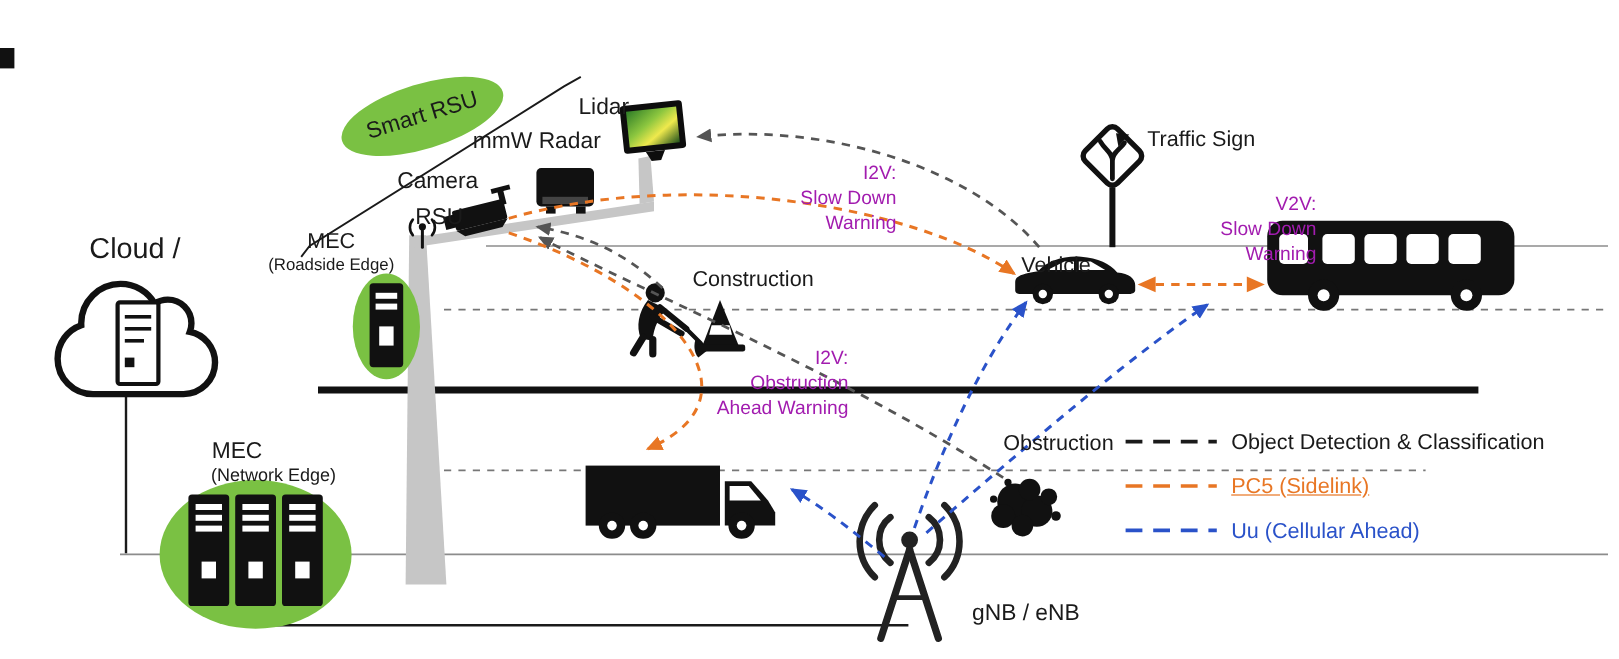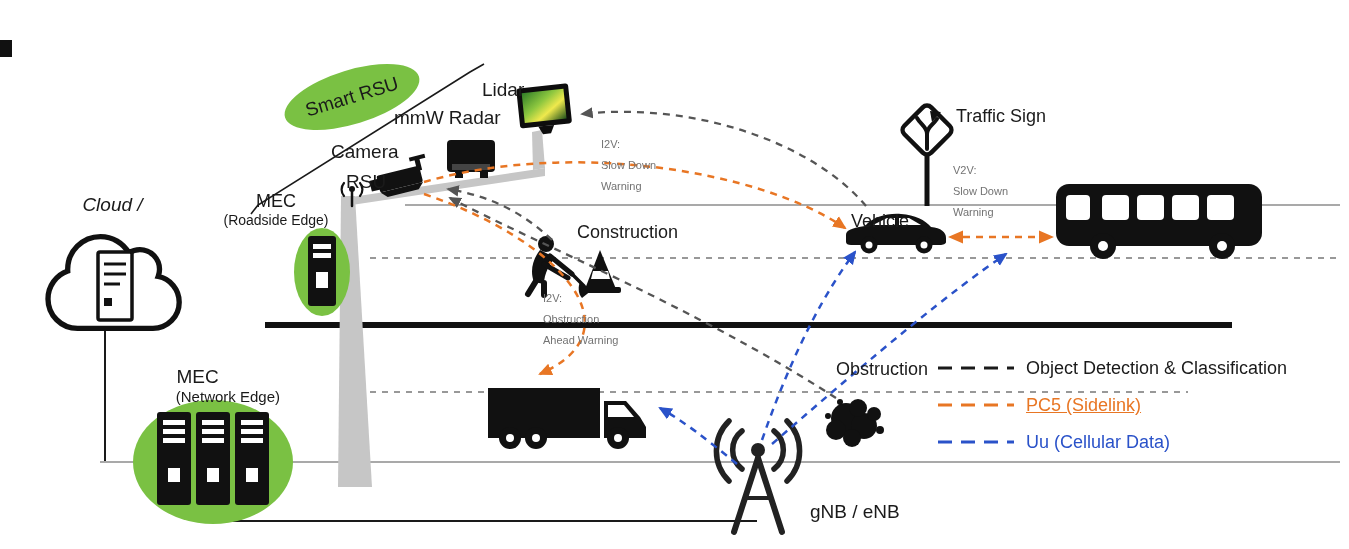--- a/index.html
+++ b/index.html
@@ -2,21 +2,21 @@
 <html><head>
 <meta charset="utf-8">
 <style>
   html,body{margin:0;padding:0;background:#fff;}
   #stage{position:relative;width:1349px;height:549px;background:#fff;overflow:hidden;
          font-family:"Liberation Sans",sans-serif;color:#1a1a1a;}
   #stage svg{position:absolute;left:0;top:0;}
   .lbl{position:absolute;white-space:nowrap;font-size:18px;color:#1a1a1a;line-height:1.15;text-align:center;}
   .center{text-align:center;}
   .sub{font-size:14px;}
-  .msg{position:absolute;text-align:left;color:#737373;font-size:11px;line-height:21px;font-weight:400;}
+  .msg{position:absolute;text-align:right;color:#a21caf;font-size:16px;line-height:21px;font-weight:400;}
   .lg-black{color:#1a1a1a}.lg-orange{color:#e87624}.lg-blue{color:#2a52c9}
   .rot{transform:rotate(-17deg);transform-origin:center center;}
 </style>
 </head>
 <body>
 
 <div id="stage">
 
 <svg width="1349" height="549" viewBox="0 0 1349 549">
   <defs>
@@ -235,21 +235,21 @@
 <div class="lbl" style="left:482px;top:79px;font-size:19px;">Lidar</div>
 <div class="lbl" style="left:394px;top:107px;font-size:19px;">mmW Radar</div>
 <div class="lbl" style="left:331px;top:141px;font-size:19px;">Camera</div>
 <div class="lbl" style="left:303px;top:171px;font-size:19px;margin-left:43px;">RSU</div>
 
 <div class="lbl center" style="left:196px;top:191px;width:160px;">
   <div>MEC</div>
   <div class="sub">(Roadside Edge)</div>
 </div>
 
-<div class="lbl center" style="left:35px;top:194px;width:155px;font-size:19px;font-style:italic;">
+<div class="lbl center" style="left:35px;top:194px;width:155px;font-size:24px;">
   <div>Cloud /</div>
 </div>
 
 <div class="lbl center" style="left:115px;top:366px;width:165px;font-size:19px;">
   <div>MEC</div>
   <div style="font-size:15px;text-align:right;">(Network Edge)</div>
 </div>
 
 <div class="lbl" style="left:577px;top:222px;">Construction</div>
 <div class="lbl" style="left:851px;top:187px;margin-top:24px;">Vehicle</div>
@@ -269,16 +269,16 @@
 </div>
 <div class="msg" style="left:543px;top:288px;width:164px;">
   <div>I2V:</div>
   <div>Obstruction</div>
   <div>Ahead Warning</div>
 </div>
 
 <div>
   <div class="lbl lg-black" style="left:1026px;top:358px;">Object Detection &amp; Classification</div>
   <div class="lbl lg-orange" style="left:1026px;top:395px;text-decoration:underline;">PC5 (Sidelink)</div>
-  <div class="lbl lg-blue" style="left:1026px;top:432px;">Uu (Cellular Data)</div>
+  <div class="lbl lg-blue" style="left:1026px;top:432px;">Uu (Cellular Ahead)</div>
 </div>
 
 </div>
 
 </body></html>

